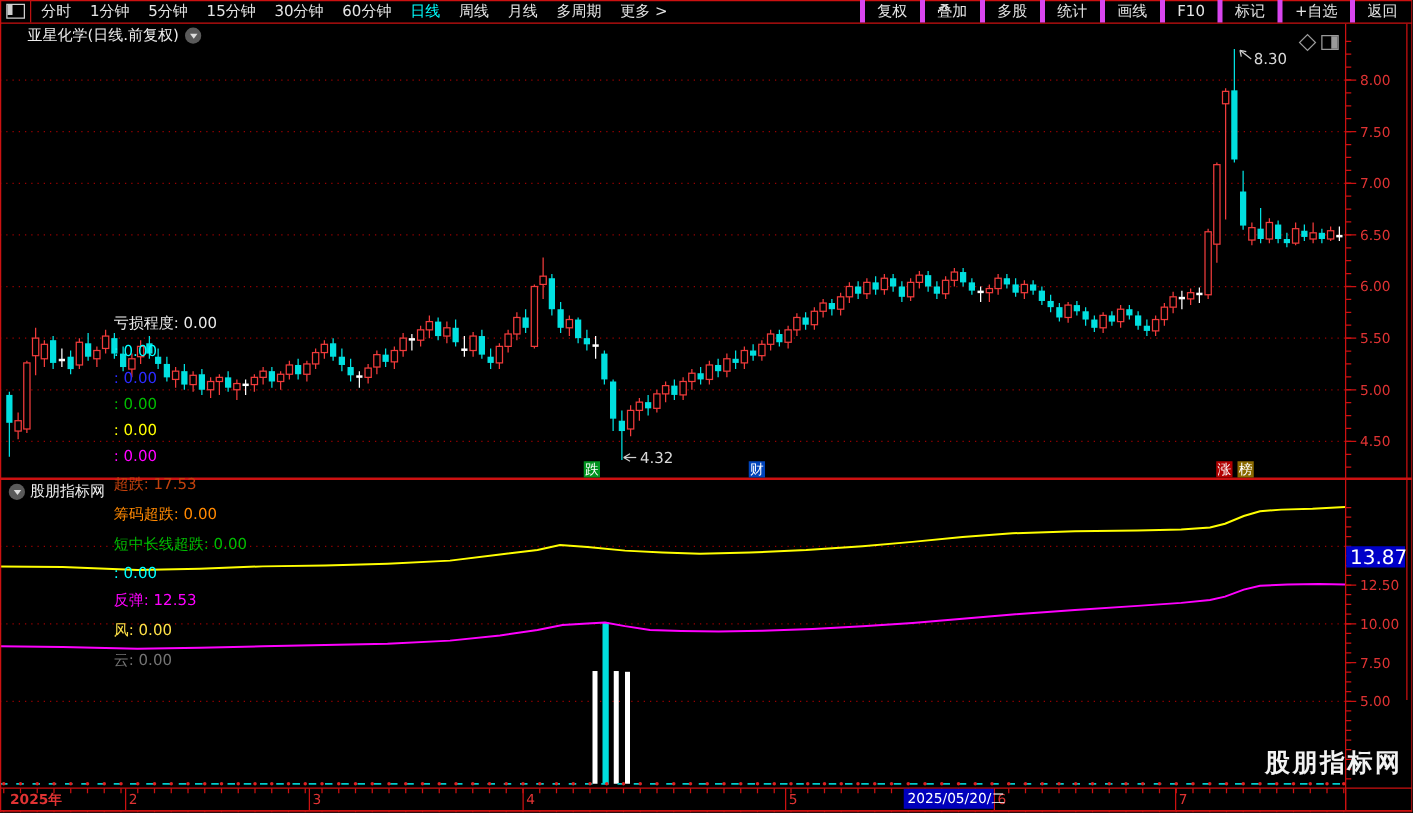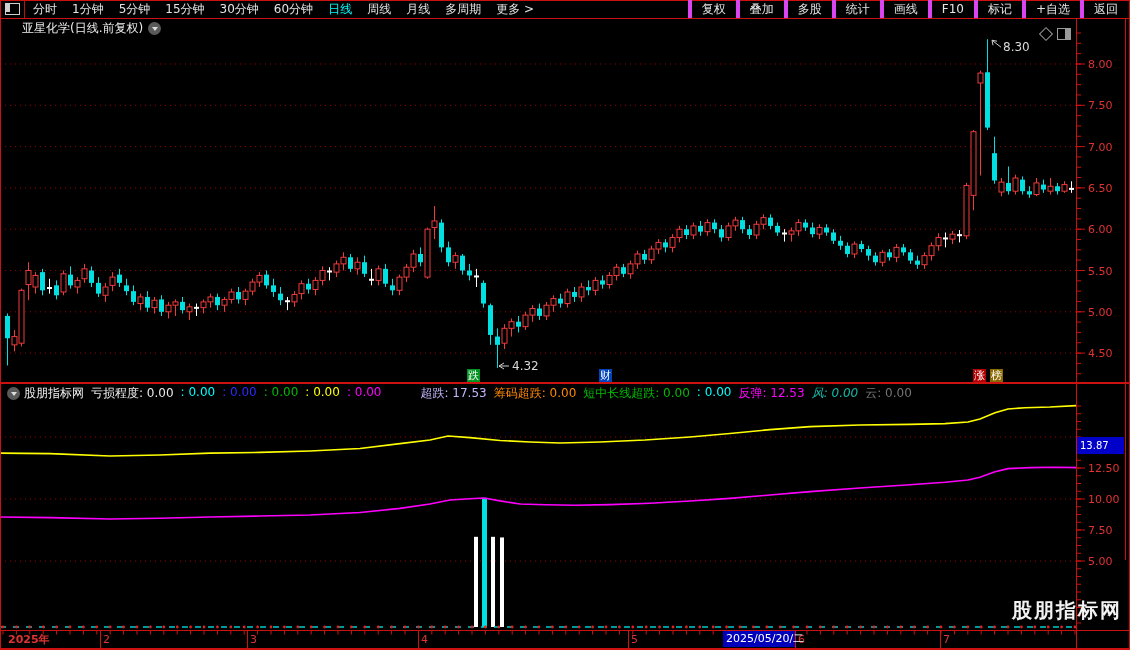--- a/index.html
+++ b/index.html
@@ -25,21 +25,21 @@
   .diamond-icon{position:absolute;left:1041px;top:29px;width:8px;height:8px;border:1px solid #9a9a9a;transform:rotate(45deg);}
   .panels-icon{position:absolute;left:1057px;top:28px;width:12px;height:10px;border:1px solid #9a9a9a;}
   .panels-icon:after{content:"";position:absolute;right:0;top:0;width:5px;height:10px;background:#9a9a9a;}
   
   .ind-header{left:2px;top:386px;height:14px;display:flex;align-items:center;gap:7px;font-size:12px;white-space:nowrap;}
   .ind-header .seg{letter-spacing:0;}
   .brandwrap{display:flex;align-items:center;gap:4px;color:#f0f0f0;}
   
   .otag{width:13px;height:13px;top:369px;color:#fff;font-size:11px;line-height:13px;text-align:center;}
   
-  .badge{left:1077px;top:437px;width:47px;height:17px;background:#0000c8;color:#fff;font-size:10px;line-height:17px;padding-left:3px;box-sizing:border-box;}
+  .badge{left:1077px;top:437px;width:47px;height:17px;background:#0000c8;color:#fff;font-size:16px;line-height:17px;padding-left:3px;box-sizing:border-box;}
   
   .datelabel{top:633px;color:#e03333;font-size:11px;line-height:13px;white-space:nowrap;}
   .datehl{left:723px;top:631px;width:72px;height:16px;background:#0000bb;color:#ffffff;font-size:11px;line-height:16px;padding-left:3px;box-sizing:border-box;white-space:nowrap;}
   
   .wm{right:8px;top:597px;text-align:right;color:#f2f2f2;z-index:3;}
   .wm .l1{font-size:20px;font-weight:bold;letter-spacing:2px;}
   .wm .l2{font-size:20px;letter-spacing:1px;}
 </style>
 </head>
 <body>
@@ -772,33 +772,33 @@
     <span class="circ-chevron"></span>
   </div>
   <span class="ov diamond-icon"></span>
   <span class="ov panels-icon"></span>
 
   <div class="ov ind-header">
     <span class="brandwrap">
       <span class="circ-chevron"></span>
       <span>股朋指标网</span>
     </span>
-    <span id="indfields" style="display:flex;gap:7px;">
+    <span id="indfields" style="display:flex;gap:7px;flex-direction:column;">
         <span class="seg" style="color: rgb(232, 232, 232);">亏损程度: 0.00</span>
         <span class="seg" style="color: rgb(0, 255, 255);">: 0.00</span>
         <span class="seg" style="color: rgb(43, 43, 255);">: 0.00</span>
         <span class="seg" style="color: rgb(0, 187, 0);">: 0.00</span>
         <span class="seg" style="color: rgb(255, 255, 0);">: 0.00</span>
         <span class="seg" style="color: rgb(255, 0, 255);">: 0.00</span>
-        <span class="seg" style="color: #c4b5fd; margin-left: 32px;">超跌: 17.53</span>
+        <span class="seg" style="color: #c2410c;">超跌: 17.53</span>
         <span class="seg" style="color: rgb(255, 136, 0);">筹码超跌: 0.00</span>
         <span class="seg" style="color: rgb(0, 187, 0);">短中长线超跌: 0.00</span>
         <span class="seg" style="color: rgb(0, 255, 255);">: 0.00</span>
         <span class="seg" style="color: rgb(255, 0, 255);">反弹: 12.53</span>
-        <span class="seg" style="color: #14b8a6; font-style: italic;">风: 0.00</span>
+        <span class="seg" style="color: #fde047;">风: 0.00</span>
         <span class="seg" style="color: #737373;">云: 0.00</span>
       </span>
   </div>
 
   <div class="ov badge">13.87</div>
 
   <div class="ov datelabel" style="left:8px;font-weight:bold;">2025年</div>
   <div id="months">
       <div class="ov datelabel" style="left: 103px;">2</div>
       <div class="ov datelabel" style="left: 250px;">3</div>

